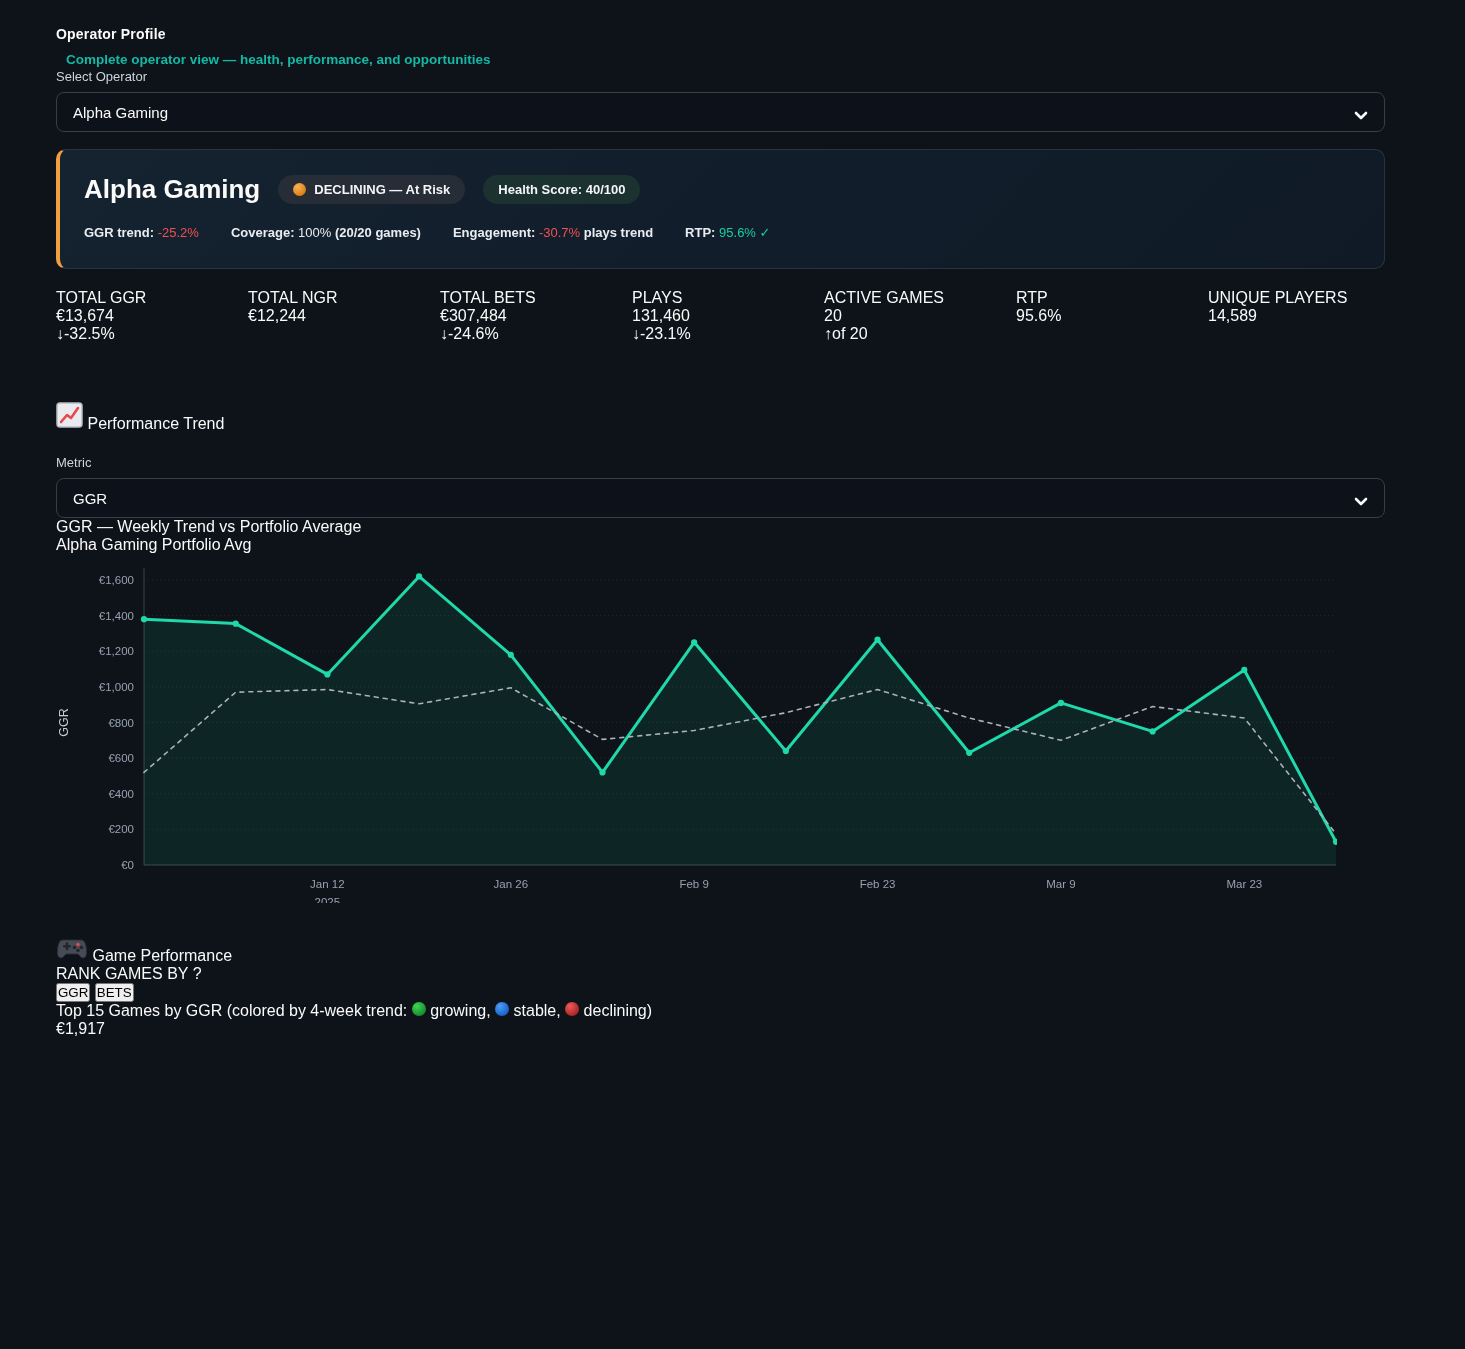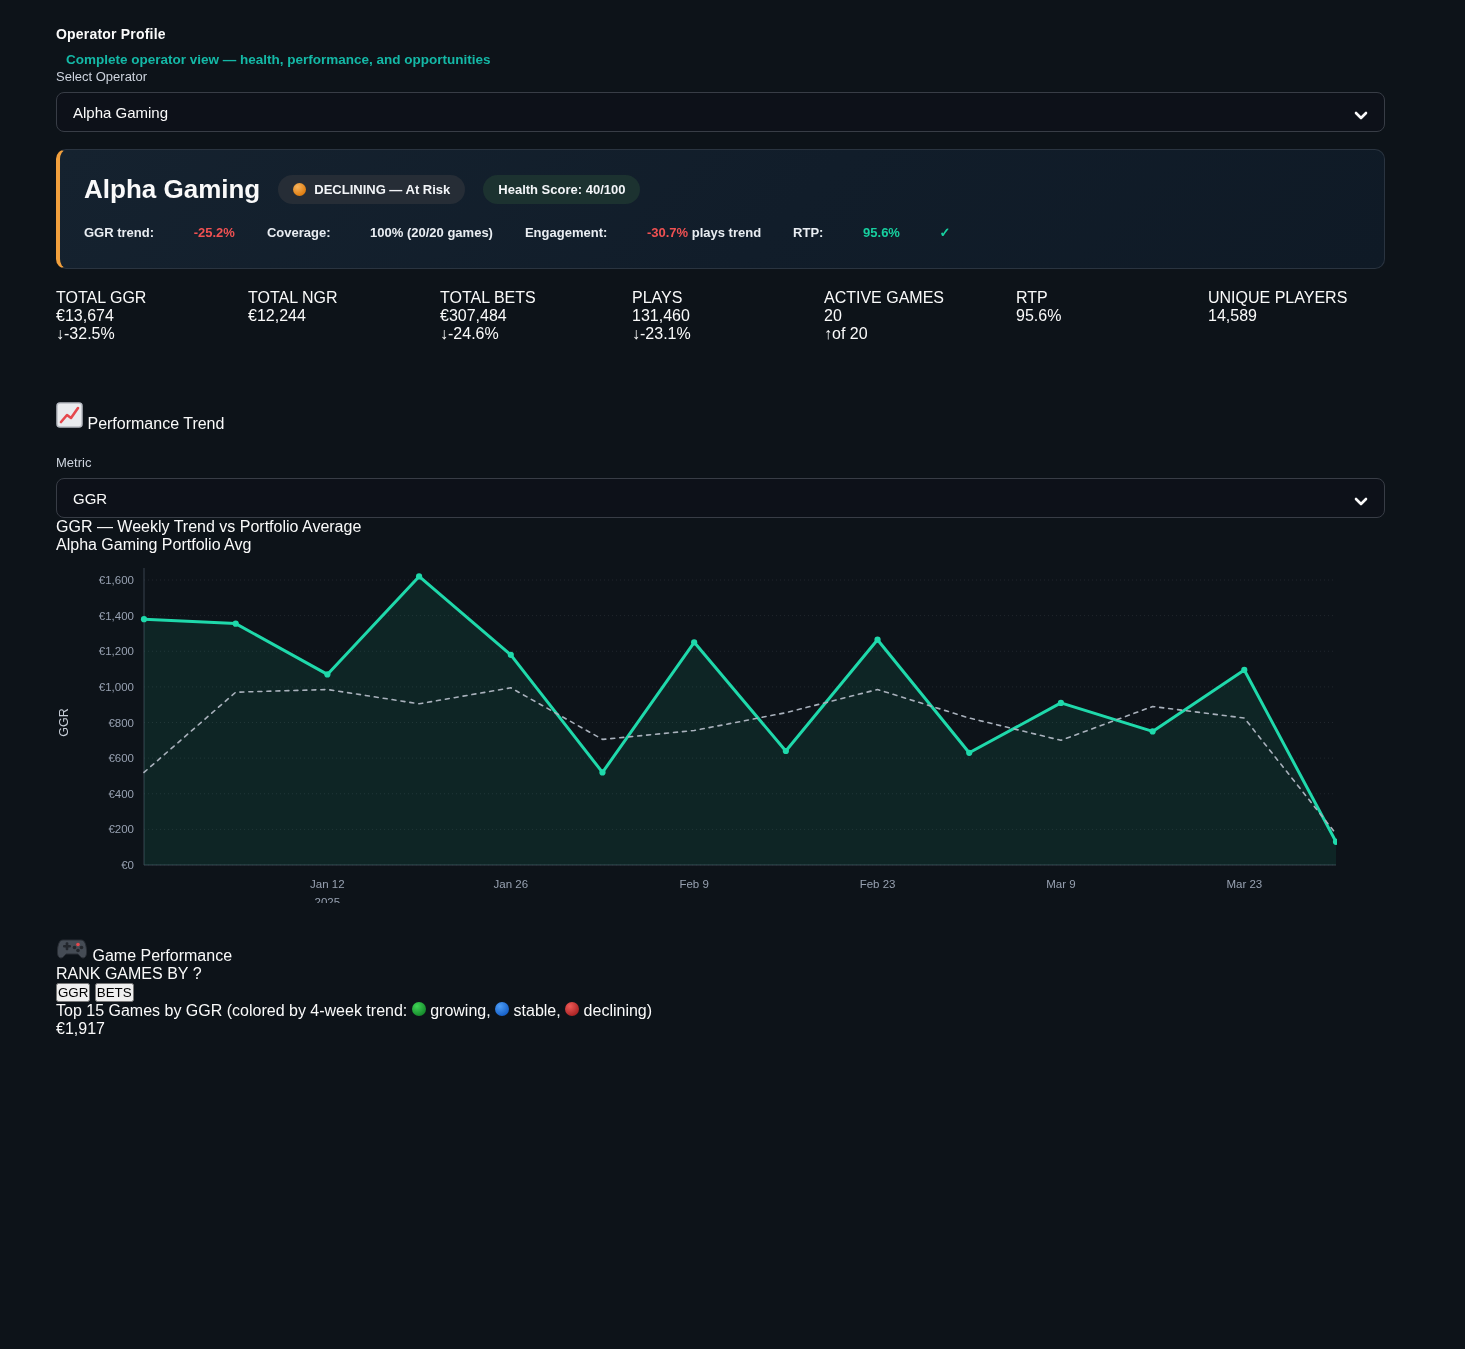--- a/index.html
+++ b/index.html
@@ -40,21 +40,21 @@
   }
   .pill.health { background:#1c3230; }
   .dot { width:13px; height:13px; border-radius:50%; display:inline-block; }
   .dot.orange { background:radial-gradient(circle at 35% 30%, #f7b45e, #e07f12 70%); }
   .dot.sm { width:14px; height:14px; }
   .dot.green  { background:radial-gradient(circle at 35% 30%, #3fd455, #168a2c 75%); }
   .dot.blue   { background:radial-gradient(circle at 35% 30%, #4d9df5, #1660c9 75%); }
   .dot.red    { background:radial-gradient(circle at 35% 30%, #ef5a57, #a92425 75%); }
   .op-stats { display:flex; gap:32px; margin-top:20px; font-size:13px; }
   .op-stats .stat { color:#e9edf2; font-weight:600; white-space:nowrap; }
-  .op-stats b { font-weight:700;margin-left:36px; }
+  .op-stats b { font-weight:400; }
   .red { color:#f05152; }
   .teal { color:#17cf9f; }
 
   
   .kpi-row { display:flex; gap:16px; margin-top:20px; }
   .kpi {
     width:176px; height:112px; border-radius:10px;
     background:linear-gradient(150deg,#102030 0%, #0d1online:wrap;
     }
   .kpi {

